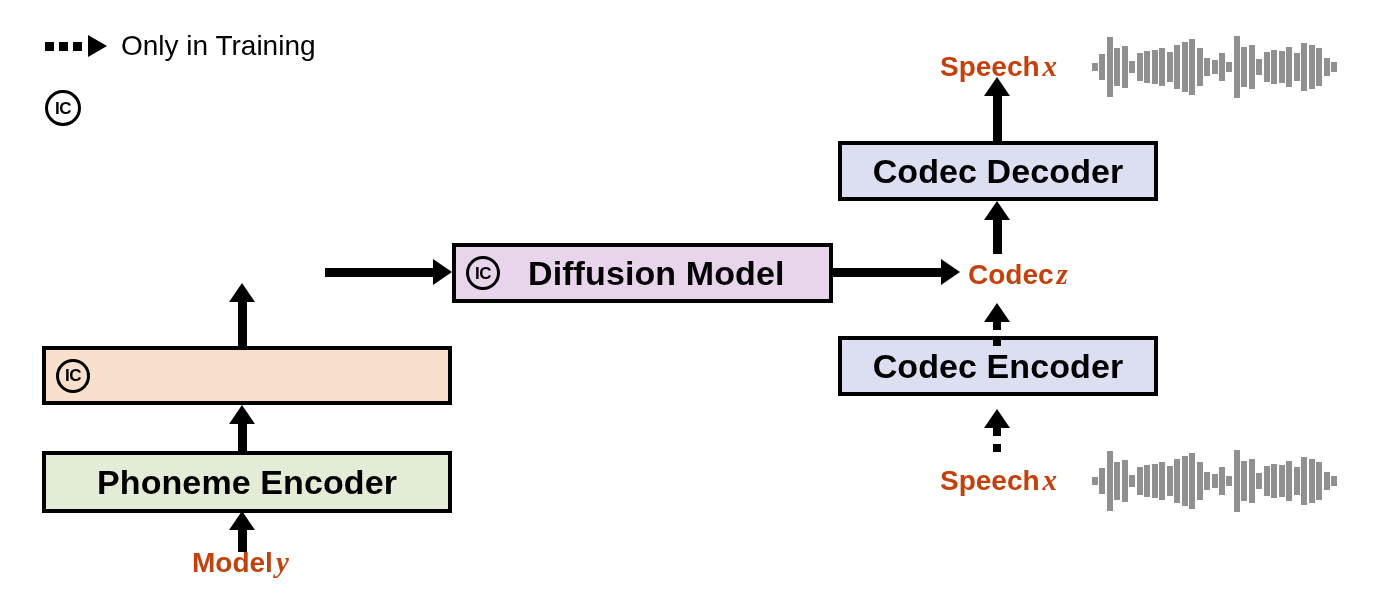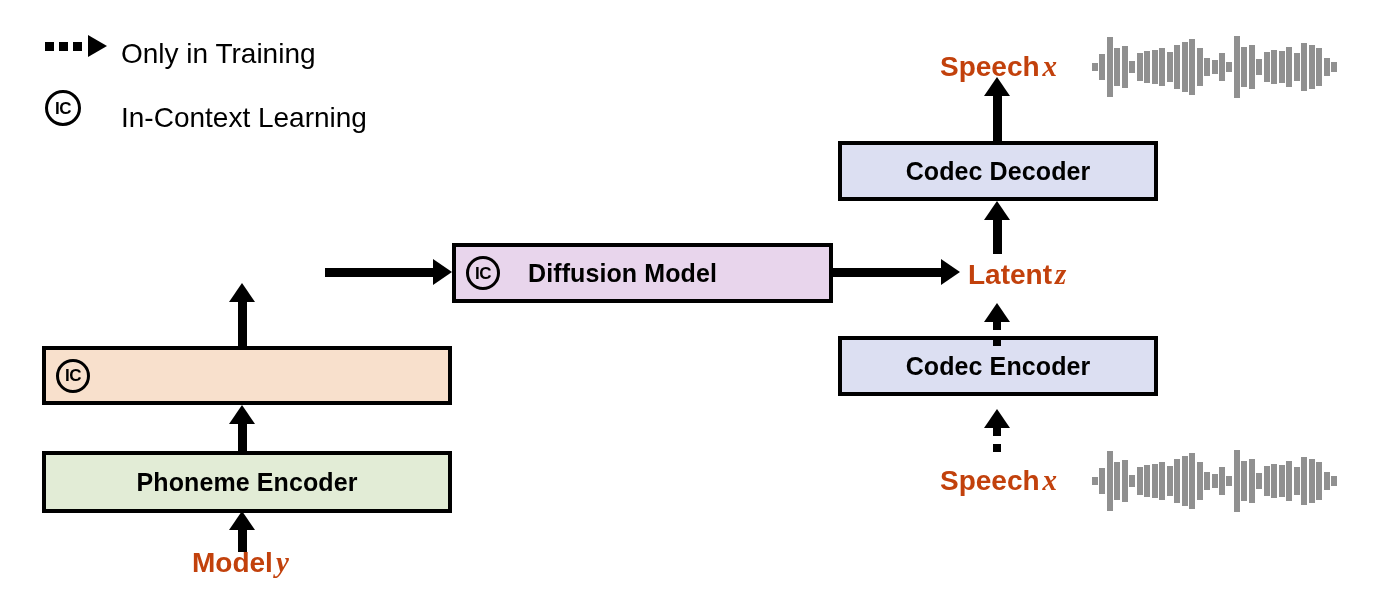--- a/index.html
+++ b/index.html
@@ -24,21 +24,21 @@
     box-sizing: border-box;
     border: 4px solid #000000;
     display: flex;
     align-items: center;
     justify-content: center;
     font-weight: bold;
     color: #000000;
     letter-spacing: 0.1px;
   }
   .node .node-label {
-    font-size: 25px;
+    font-size: 34px;
     font-weight: bold;
     white-space: nowrap;
     line-height: 1;
   }
   .node.with-badge {
     justify-content: flex-start;
     padding-left: 10px;
   }
   .node.with-badge .node-label {
     margin-left: 14px;
@@ -125,21 +125,21 @@
     width: 8px;
     background-image: linear-gradient(to bottom, #000 0 8px, transparent 8px 16px);
     background-size: 8px 16px;
     background-repeat: repeat-y;
   }
 
   
   #legend { position: absolute; left: 45px; top: 24px; }
   .legend-row {
     display: flex;
-    align-items: flex-end;
+    align-items: center;
     height: 44px;
     margin-bottom: 4px;
   }
   .legend-row.ic-row { margin-top: 16px; height: 48px; }
   .legend-glyph {
     width: 76px;
     flex: 0 0 auto;
     display: flex;
     align-items: center;
     justify-content: flex-start;
@@ -224,21 +224,20 @@
         </div>
       </div>
       <div class="legend-text">Only in Training</div>
     </div>
 
 
     <div class="legend-row ic-row">
       <div class="legend-glyph">
         <div class="ic-badge legend-badge">IC</div>
       </div>
-      <div class="legend-text">In-Context Learning</div>
     </div>
 
   </div>
 
   <div class="node" id="node-phoneme-encoder" style="background:#e2ecd6;">
     <span class="node-label">Phoneme Encoder</span>
   </div>
 
   <div class="node with-badge" id="node-duration-pitch" style="background:#f8e0cc;">
     <span class="ic-badge">IC</span>
@@ -256,21 +255,21 @@
   <div class="node" id="node-codec-encoder" style="background:#dcdff2;">
     <span class="node-label">Codec Encoder</span>
   </div>
 
   <div class="flabel" style="left:192px; top:548px;">
     <span>Model</span><span class="math">y</span>
   </div>
 
 
   <div class="flabel" style="left:968px; top:260px;">
-    <span>Latent</span><span class="math">z</span>
+    <span>Codec</span><span class="math">z</span>
   </div>
 
   <div class="flabel" style="left:940px; top:52px;">
     <span>Speech</span><span class="math">x</span>
   </div>
 
   <div class="flabel" style="left:940px; top:466px;">
     <span>Speech</span><span class="math">x</span>
   </div>
 

